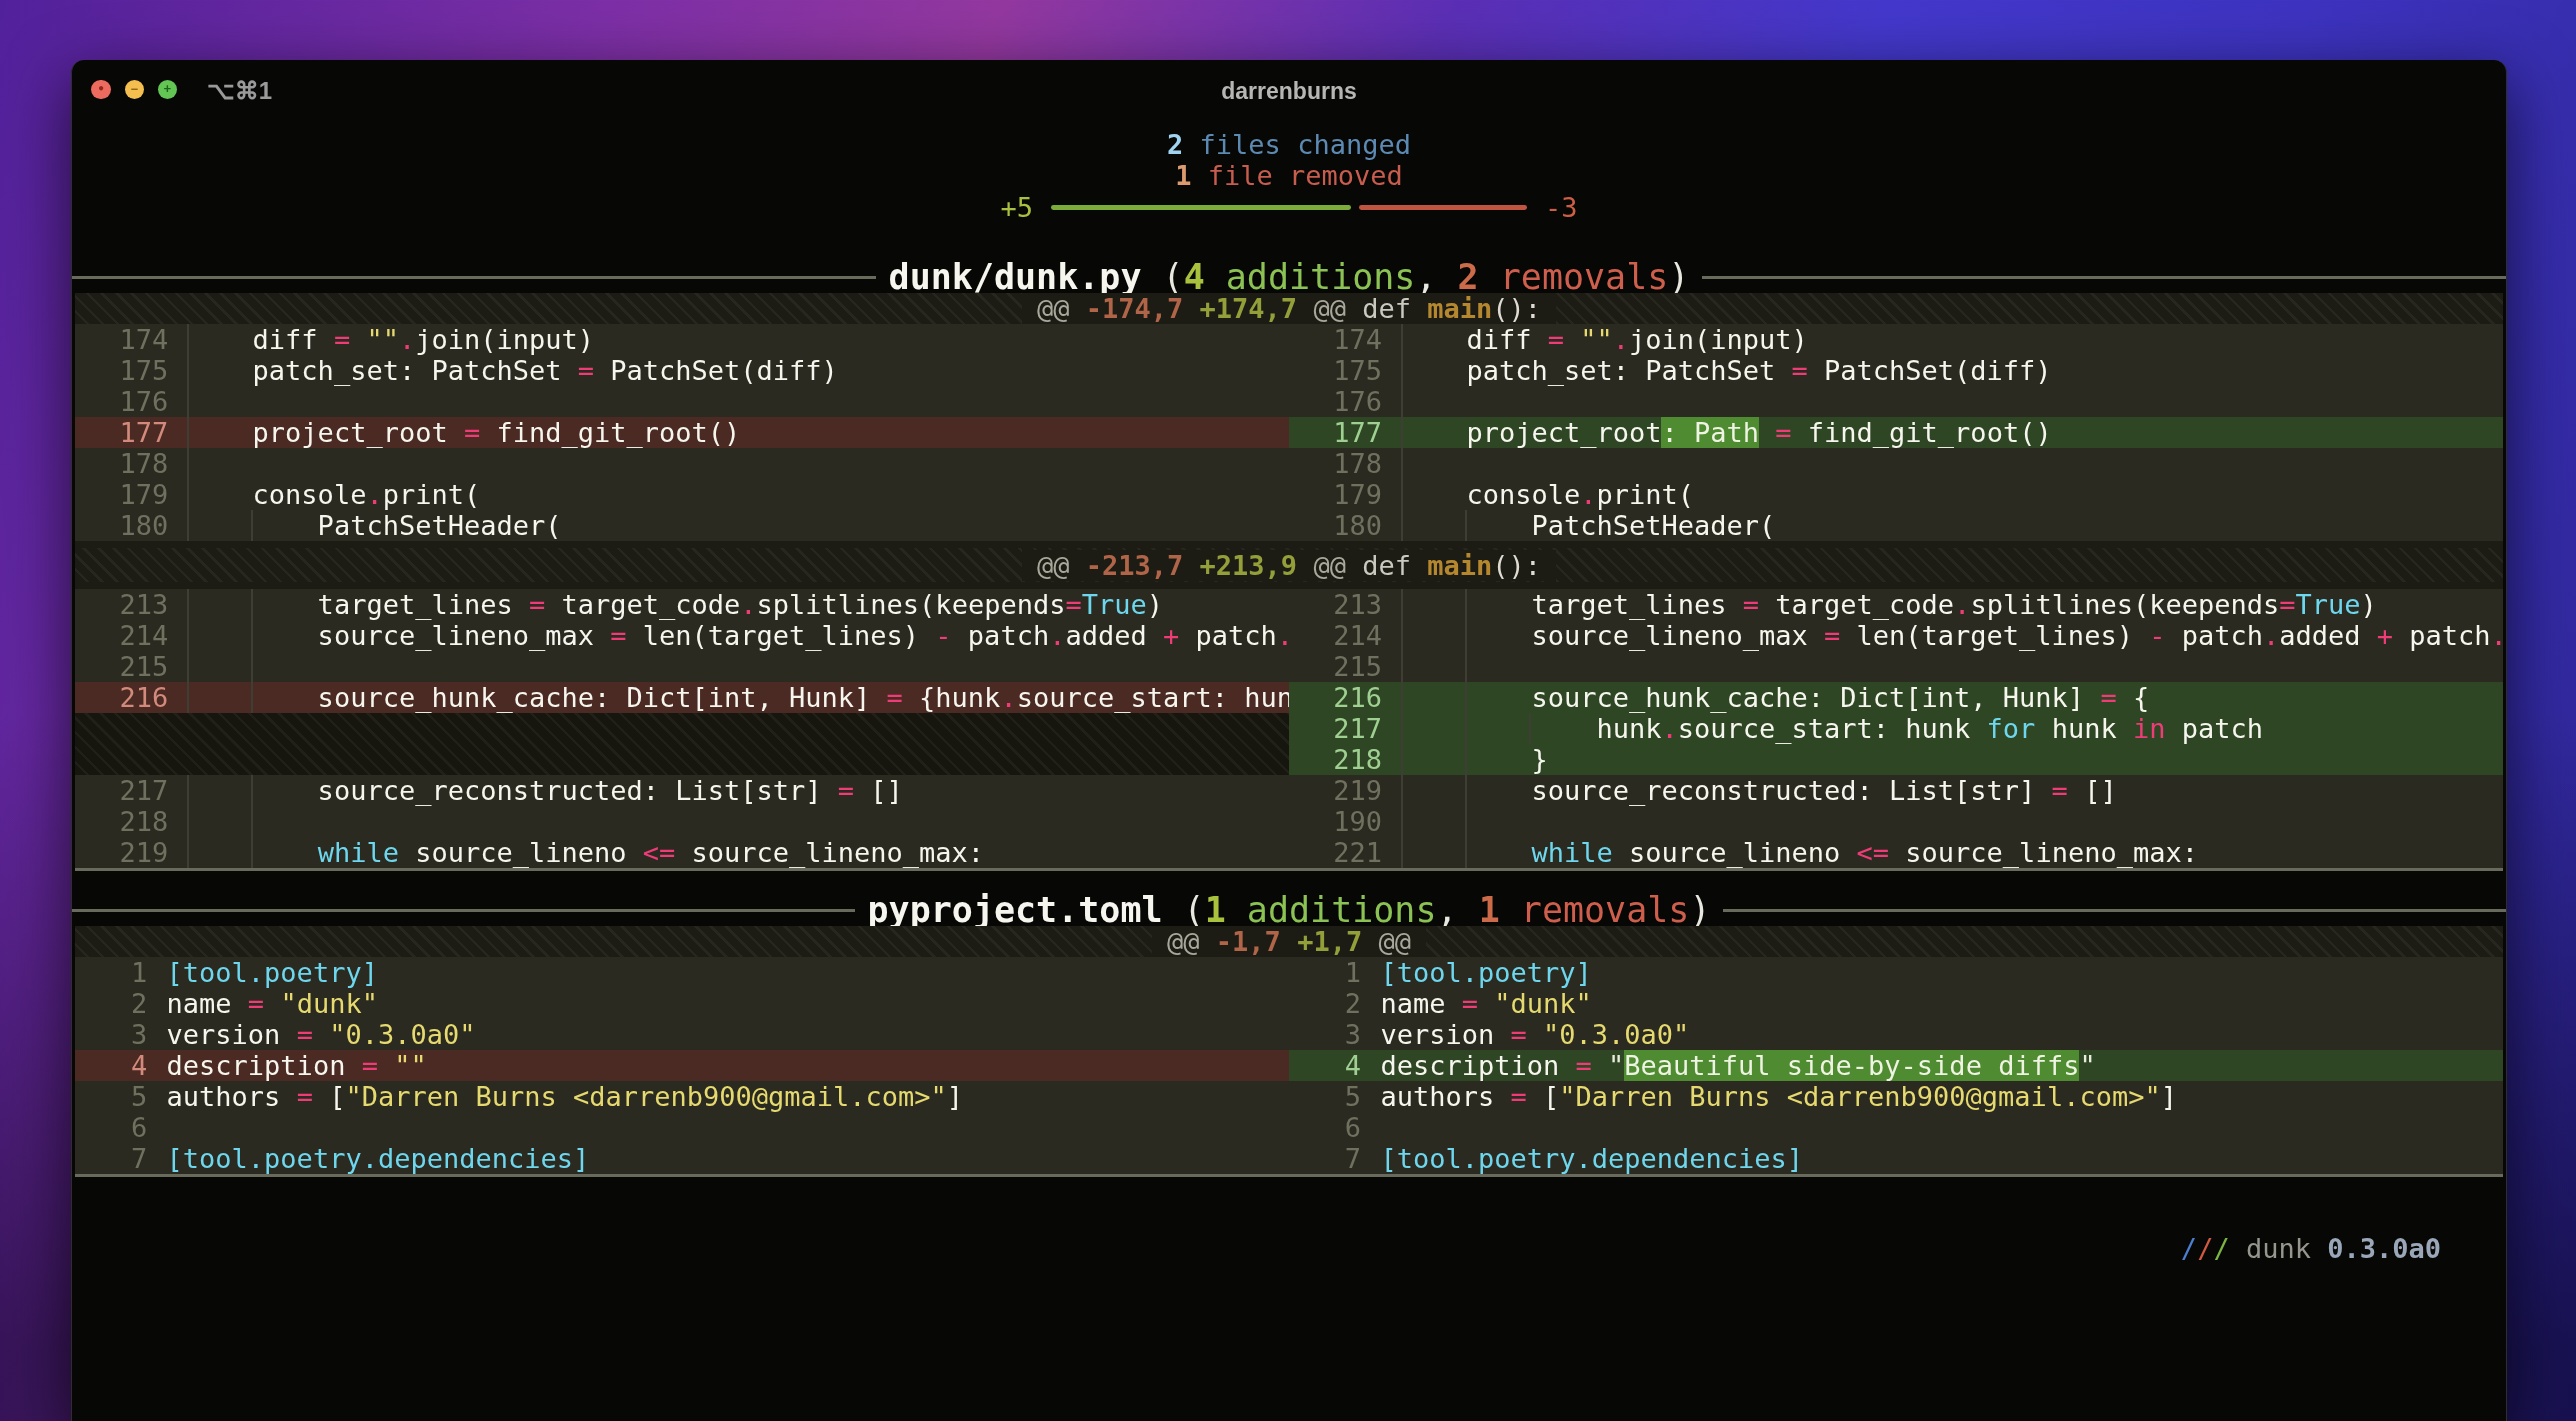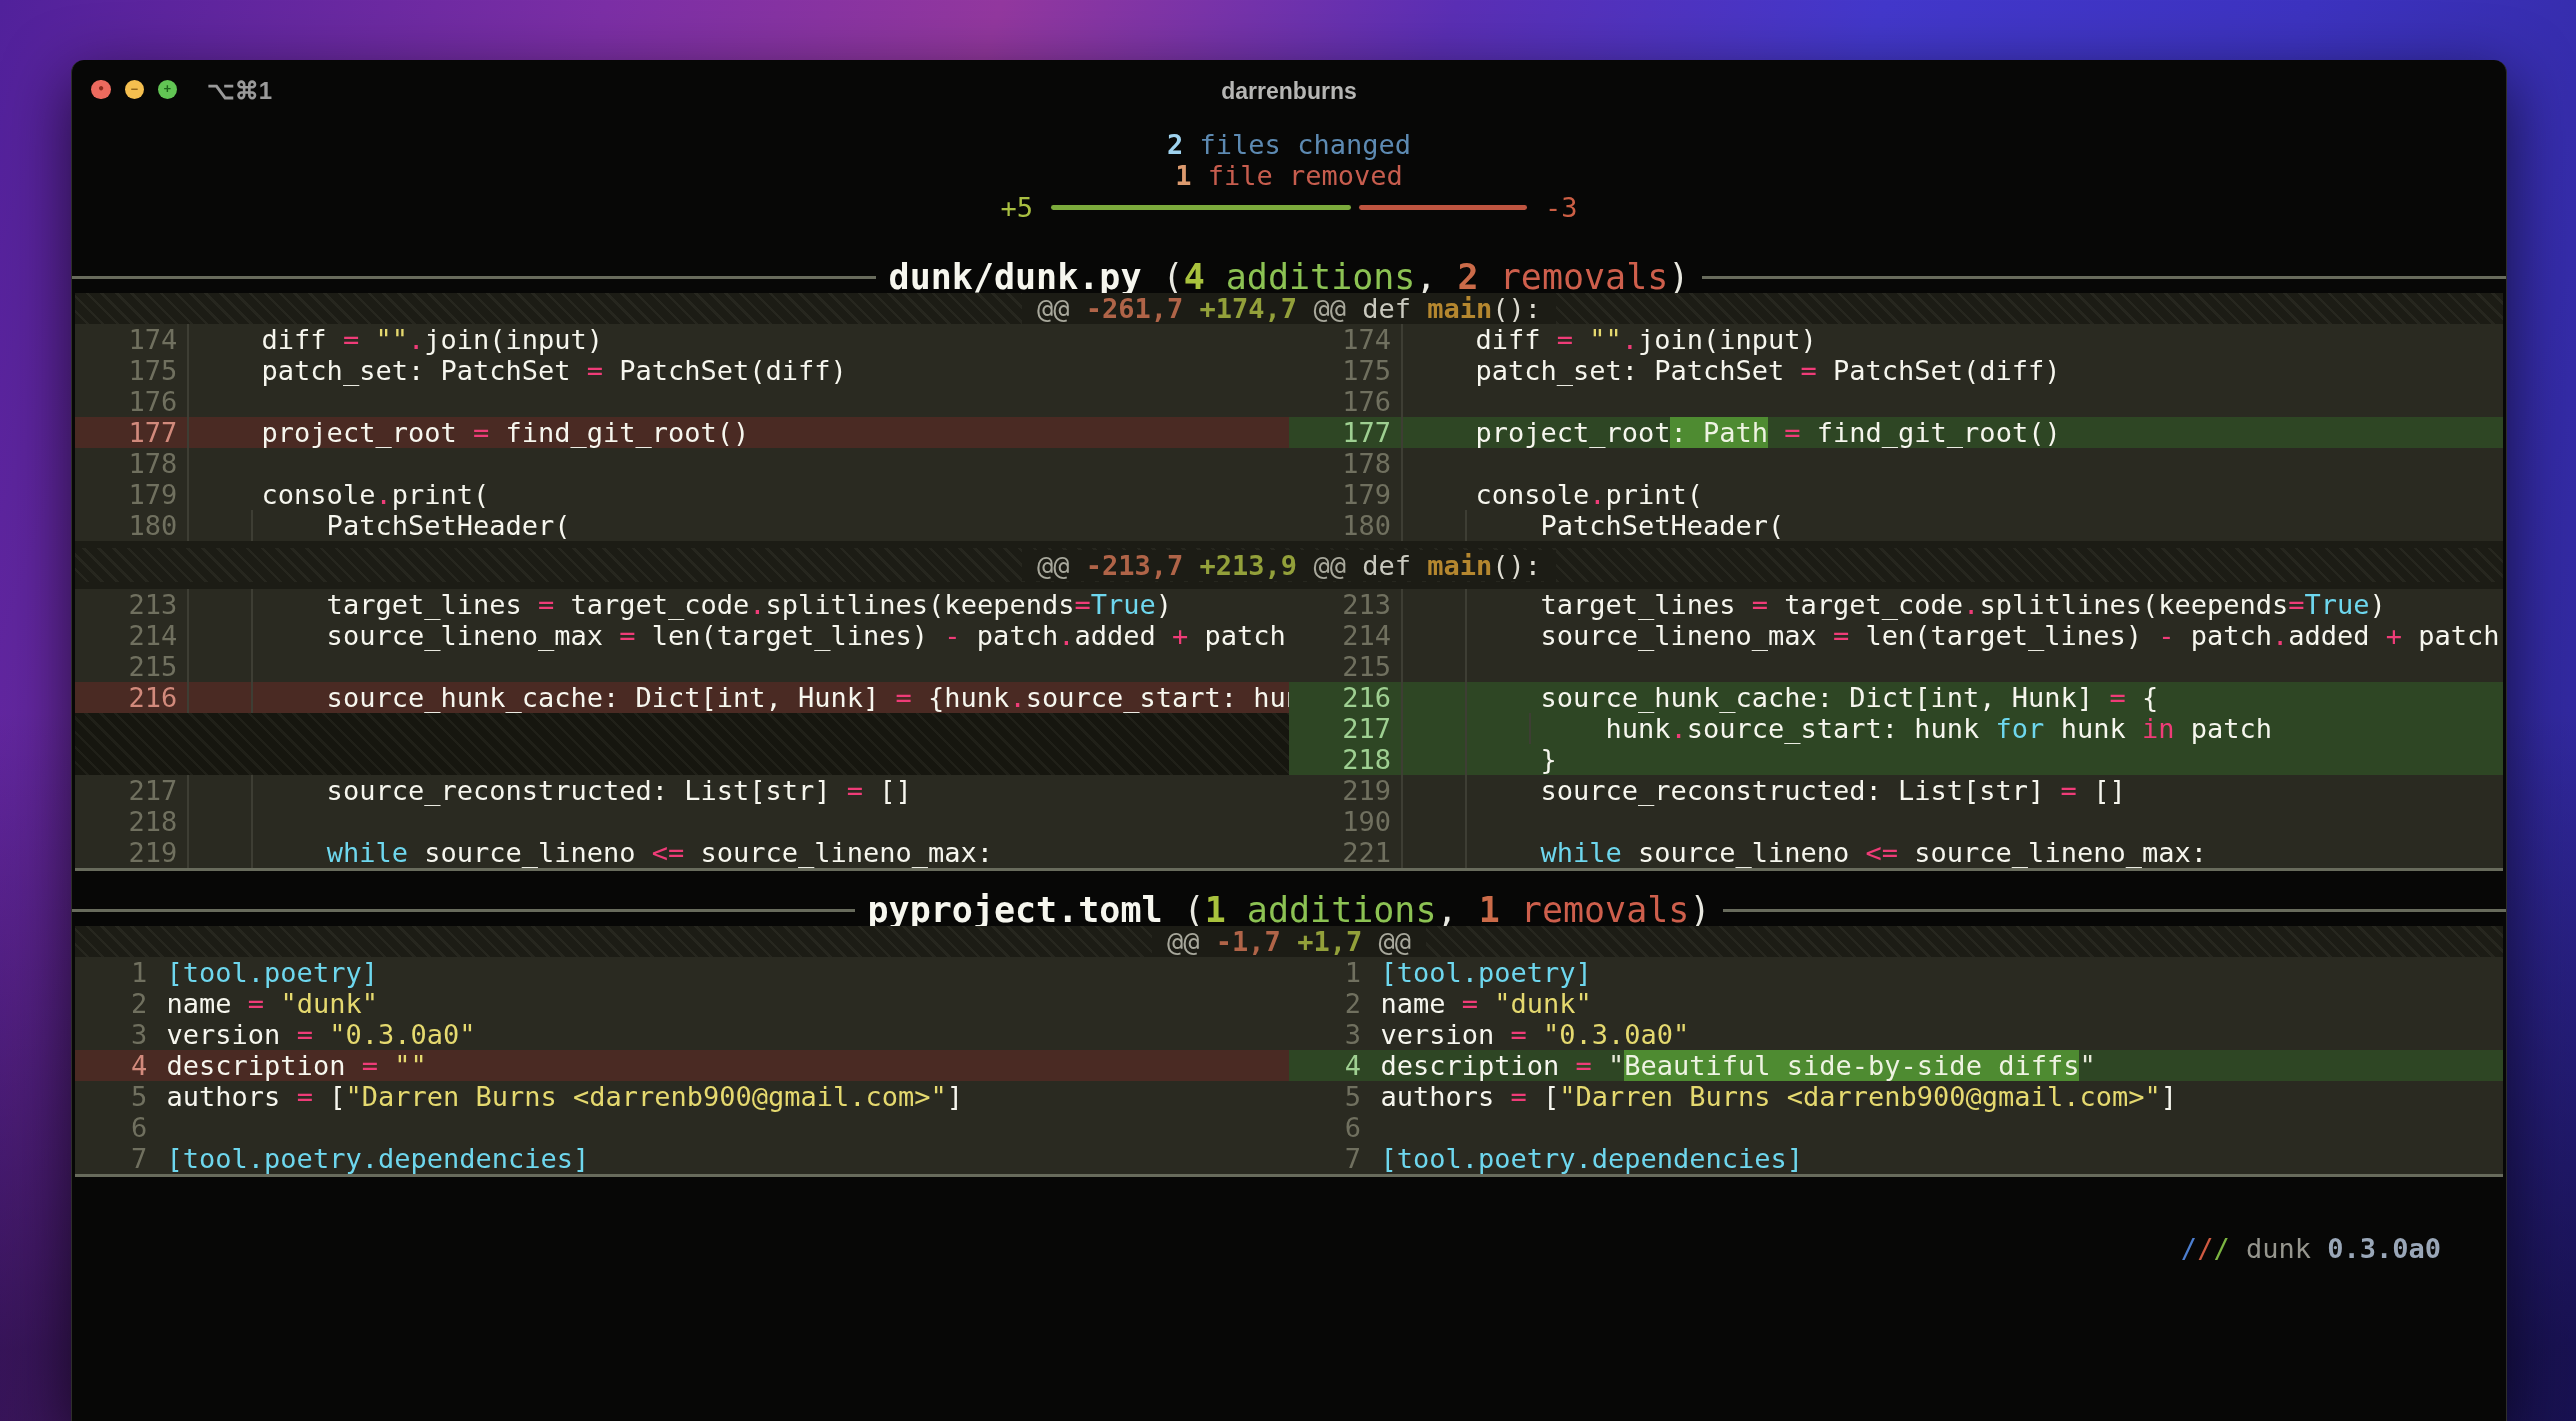--- a/index.html
+++ b/index.html
@@ -62,21 +62,21 @@
   .b-def{color:#c9c9bf;}
   .b-fn{color:#b5872f;font-weight:700;}
   .b-pn{color:#dedcd2;}
   
   .dual{display:flex;padding:0 3.2px;}
   .pane{width:1214px;background:#2a2a21;overflow:hidden;}
   .row{position:relative;display:flex;height:31px;line-height:31px;font-size:27px;white-space:pre;}
   .row.del{background:#4a2a23;}
   .row.add{background:#2e4624;}
   .num{text-align:right;color:#70705f;flex:none;}
-  .gw .num{width:93px;padding-left:9px;}
+  .gw .num{width:93px;}
   .gn .num{width:72px;}
   .row.del .num{color:#d28a7c;}
   .row.add .num{color:#9fd092;}
   .code{margin:0;padding:0 0 0 19.4px;flex:1;overflow:hidden;font:inherit;white-space:pre;}
   .guide{position:absolute;top:0;bottom:0;width:1.6px;background:#3e3e34;}
   .fill{height:62px;background-color:#16160f;
     background-image:repeating-linear-gradient(45deg,transparent 0 8px,rgba(225,225,200,.05) 8px 10.5px);}
   .brule{height:3.2px;background:#686b5c;margin:0 3.2px;}
   
   .sg-t{color:#f6f6ee;}
@@ -130,21 +130,21 @@
   </div>
 
   <div id="content">
       <div class="fsec">
         <div class="ftitle mt-dunk">
           <div class="frule"></div>
           <span class="ft-text"><span class="ft-name">dunk/dunk.py</span><span class="ft-w"> (</span><span class="ft-anum">4</span><span class="ft-aw"> additions</span><span class="ft-w">, </span><span class="ft-dnum">2</span><span class="ft-dw"> removals</span><span class="ft-w">)</span></span>
           <div class="frule"></div>
         </div>
         <div class="band">
-          <span class="btext"><span class="b-at">@@</span><span class="b-at"> </span><span class="b-del">-261,7</span><span class="b-at"> </span><span class="b-add">+174,7</span><span class="b-at"> </span><span class="b-at">@@</span><span class="b-at"> </span><span class="b-def">def </span><span class="b-fn">main</span><span class="b-pn">():</span></span>
+          <span class="btext"><span class="b-at">@@</span><span class="b-at"> </span><span class="b-del">-174,7</span><span class="b-at"> </span><span class="b-add">+174,7</span><span class="b-at"> </span><span class="b-at">@@</span><span class="b-at"> </span><span class="b-def">def </span><span class="b-fn">main</span><span class="b-pn">():</span></span>
         </div>
         <div class="dual">
           <div class="pane gw">
             <div class="row"><div class="guide" style="left: 112px;"></div><span class="num">174</span><pre class="code"><span class="sg-t">    diff </span><span class="sg-o">=</span><span class="sg-t"> </span><span class="sg-s">""</span><span class="sg-o">.</span><span class="sg-t">join(input)</span></pre></div>
             <div class="row"><div class="guide" style="left: 112px;"></div><span class="num">175</span><pre class="code"><span class="sg-t">    patch_set: PatchSet </span><span class="sg-o">=</span><span class="sg-t"> PatchSet(diff)</span></pre></div>
             <div class="row"><div class="guide" style="left: 112px;"></div><span class="num">176</span><pre class="code"></pre></div>
             <div class="row del"><div class="guide" style="left: 112px;"></div><span class="num">177</span><pre class="code"><span class="sg-t">    project_root </span><span class="sg-o">=</span><span class="sg-t"> find_git_root()</span></pre></div>
             <div class="row"><div class="guide" style="left: 112px;"></div><span class="num">178</span><pre class="code"></pre></div>
             <div class="row"><div class="guide" style="left: 112px;"></div><span class="num">179</span><pre class="code"><span class="sg-t">    console</span><span class="sg-o">.</span><span class="sg-t">print(</span></pre></div>
             <div class="row"><div class="guide" style="left: 112px;"></div><div class="guide" style="left: 176px;"></div><span class="num">180</span><pre class="code"><span class="sg-t">        PatchSetHeader(</span></pre></div>

